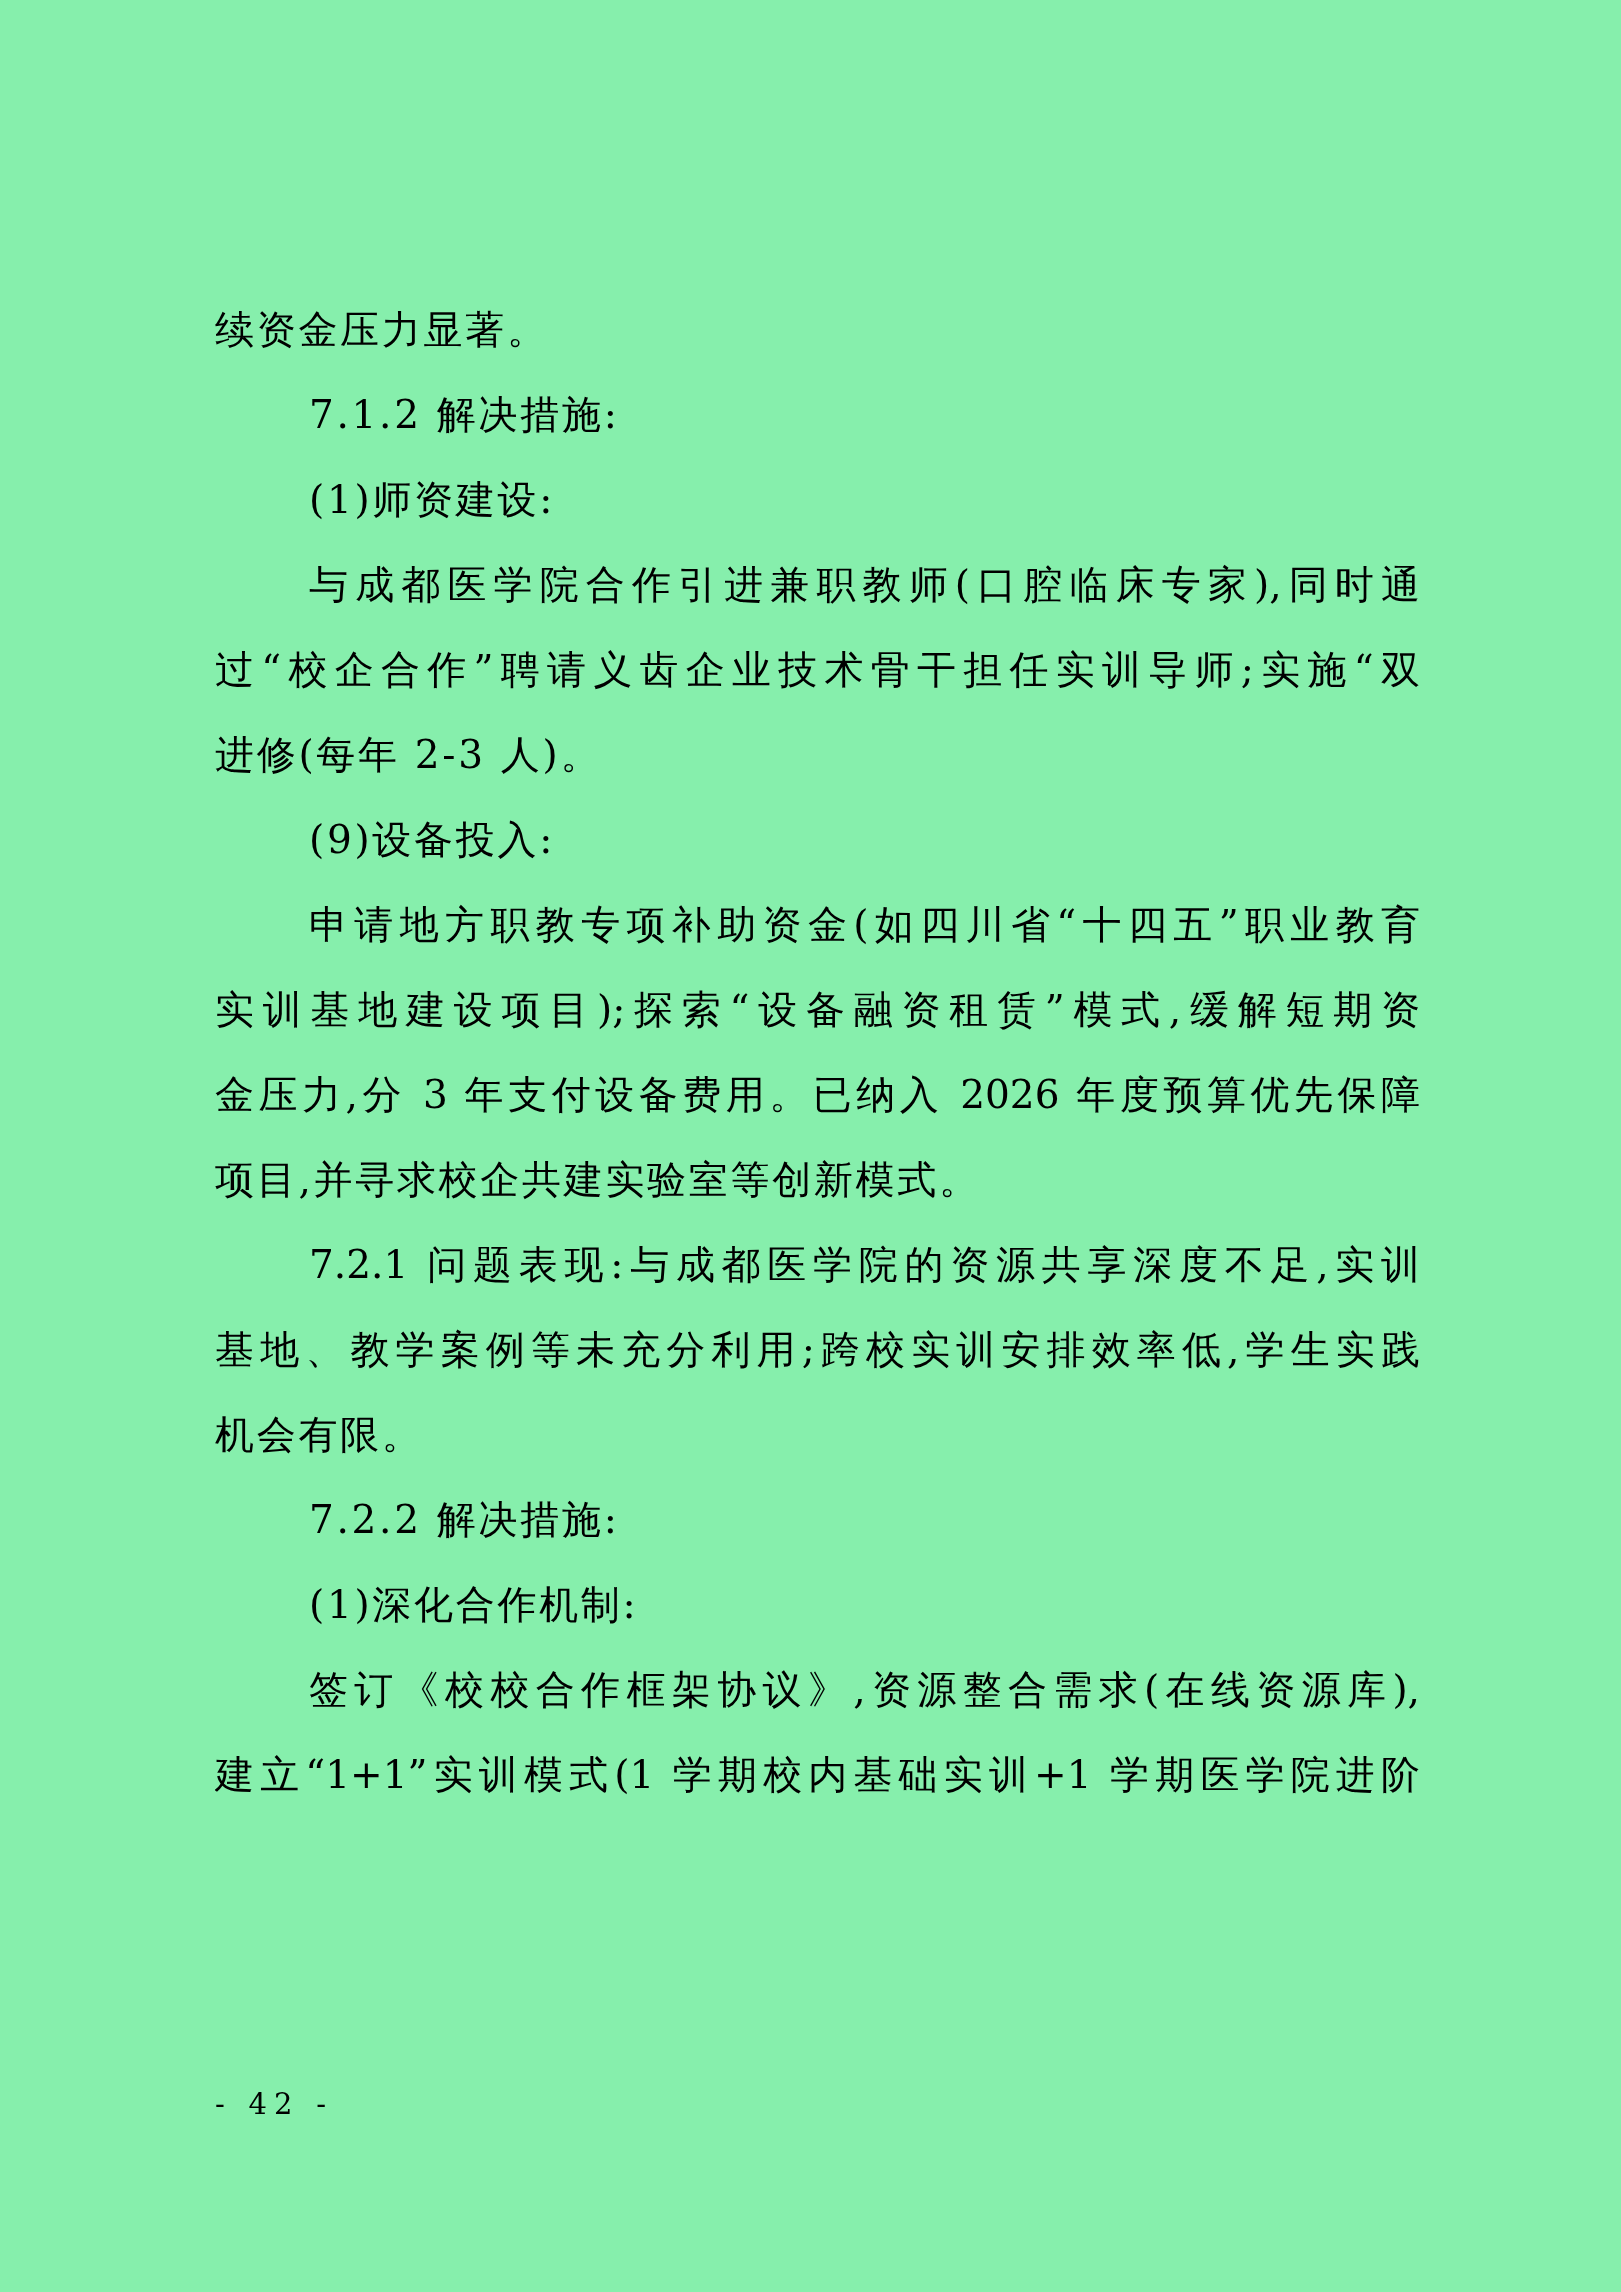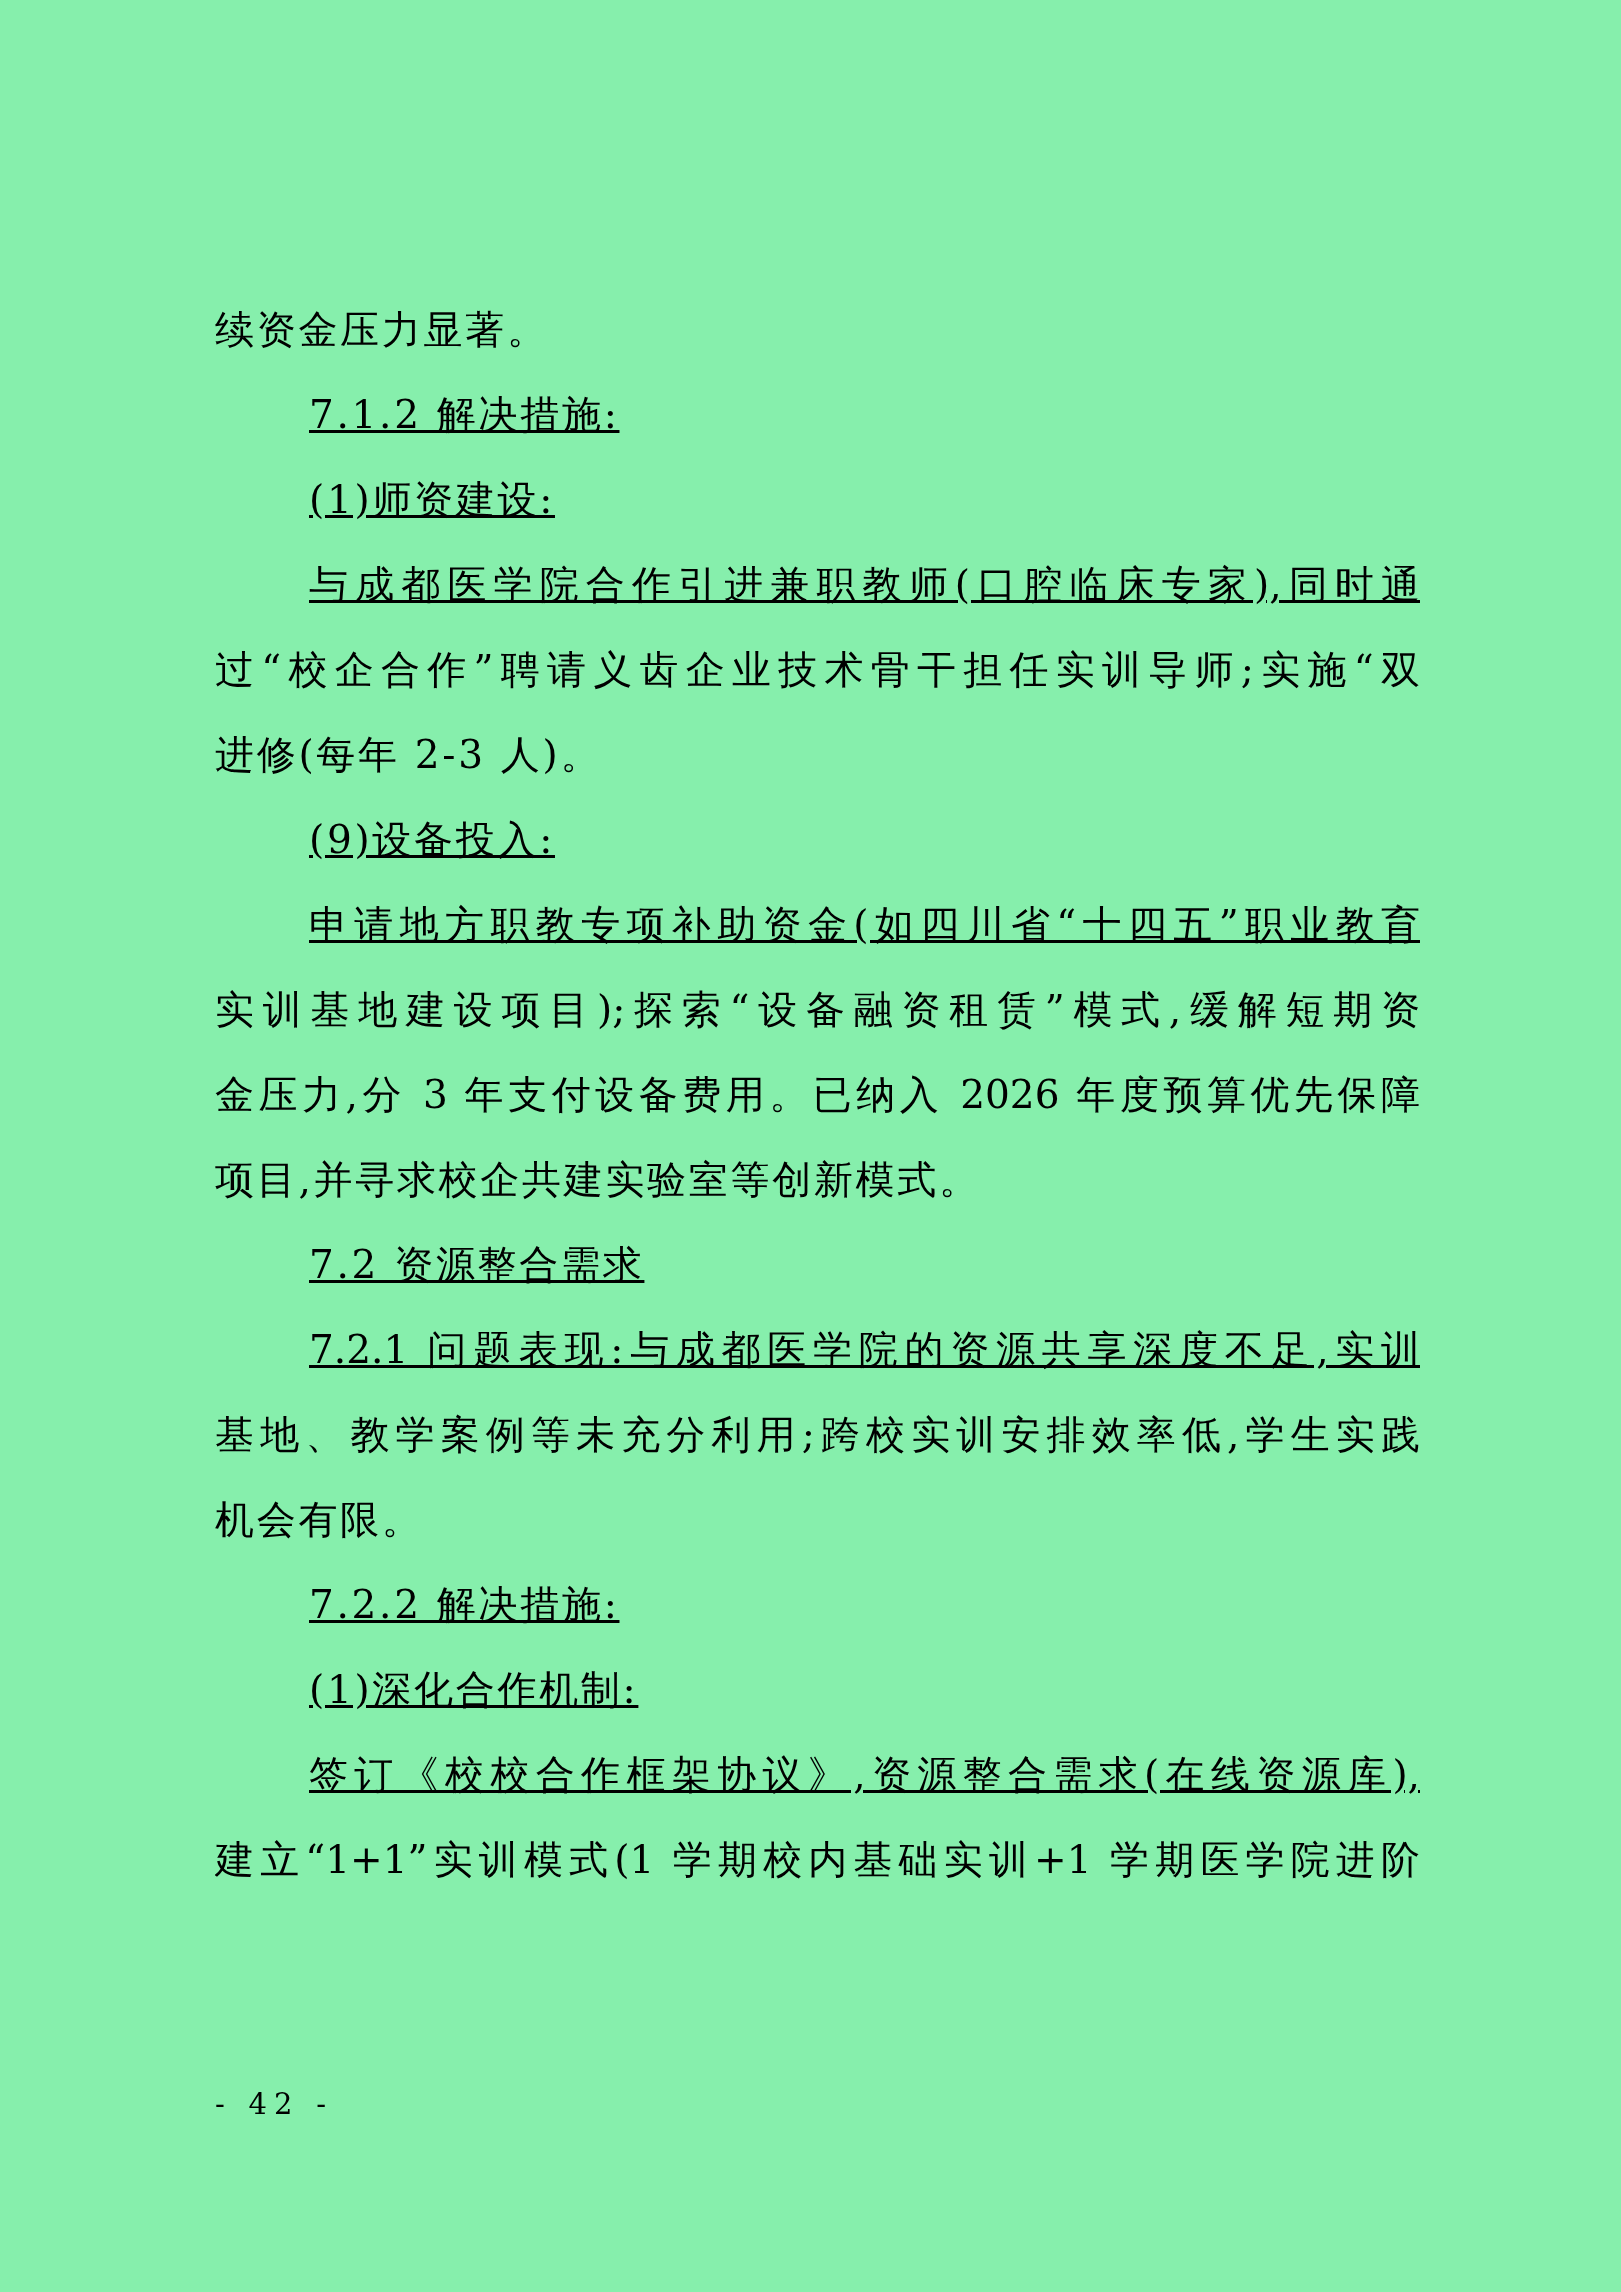--- a/index.html
+++ b/index.html
@@ -25,21 +25,20 @@
   }
   .line {
     height: 85px;
     line-height: 85px;
     font-size: 39px;
     letter-spacing: 2.7px;
     white-space: nowrap;
   }
   .line.ind {
     text-indent: 94px;
-    text-decoration: underline;
   }
   .line.fill {
     white-space: normal;
     letter-spacing: 0;
     text-align: justify;
     text-align-last: justify;
     text-justify: distribute;
     overflow: hidden;
   }
   .page-number {
@@ -63,21 +62,20 @@
     <div class="line ind">7.1.2 解决措施:</div>
     <div class="line ind">(1)师资建设:</div>
     <div class="line ind fill">与成都医学院合作引进兼职教师(口腔临床专家),同时通</div>
     <div class="line fill">过“校企合作”聘请义齿企业技术骨干担任实训导师;实施“双</div>
     <div class="line">进修(每年 2-3 人)。</div>
     <div class="line ind">(9)设备投入:</div>
     <div class="line ind fill">申请地方职教专项补助资金(如四川省“十四五”职业教育</div>
     <div class="line fill">实训基地建设项目);探索“设备融资租赁”模式,缓解短期资</div>
     <div class="line fill">金压力,分 3 年支付设备费用。已纳入 2026 年度预算优先保障</div>
     <div class="line">项目,并寻求校企共建实验室等创新模式。</div>
-    <div class="line ind">7.2 资源整合需求</div>
     <div class="line ind fill">7.2.1 问题表现:与成都医学院的资源共享深度不足,实训</div>
     <div class="line fill">基地、教学案例等未充分利用;跨校实训安排效率低,学生实践</div>
     <div class="line">机会有限。</div>
     <div class="line ind">7.2.2 解决措施:</div>
     <div class="line ind">(1)深化合作机制:</div>
     <div class="line ind fill">签订《校校合作框架协议》,资源整合需求(在线资源库),</div>
     <div class="line fill">建立“1+1”实训模式(1 学期校内基础实训+1 学期医学院进阶</div>
   </div>
   <div class="page-number">- 42 -</div>
 </div>

